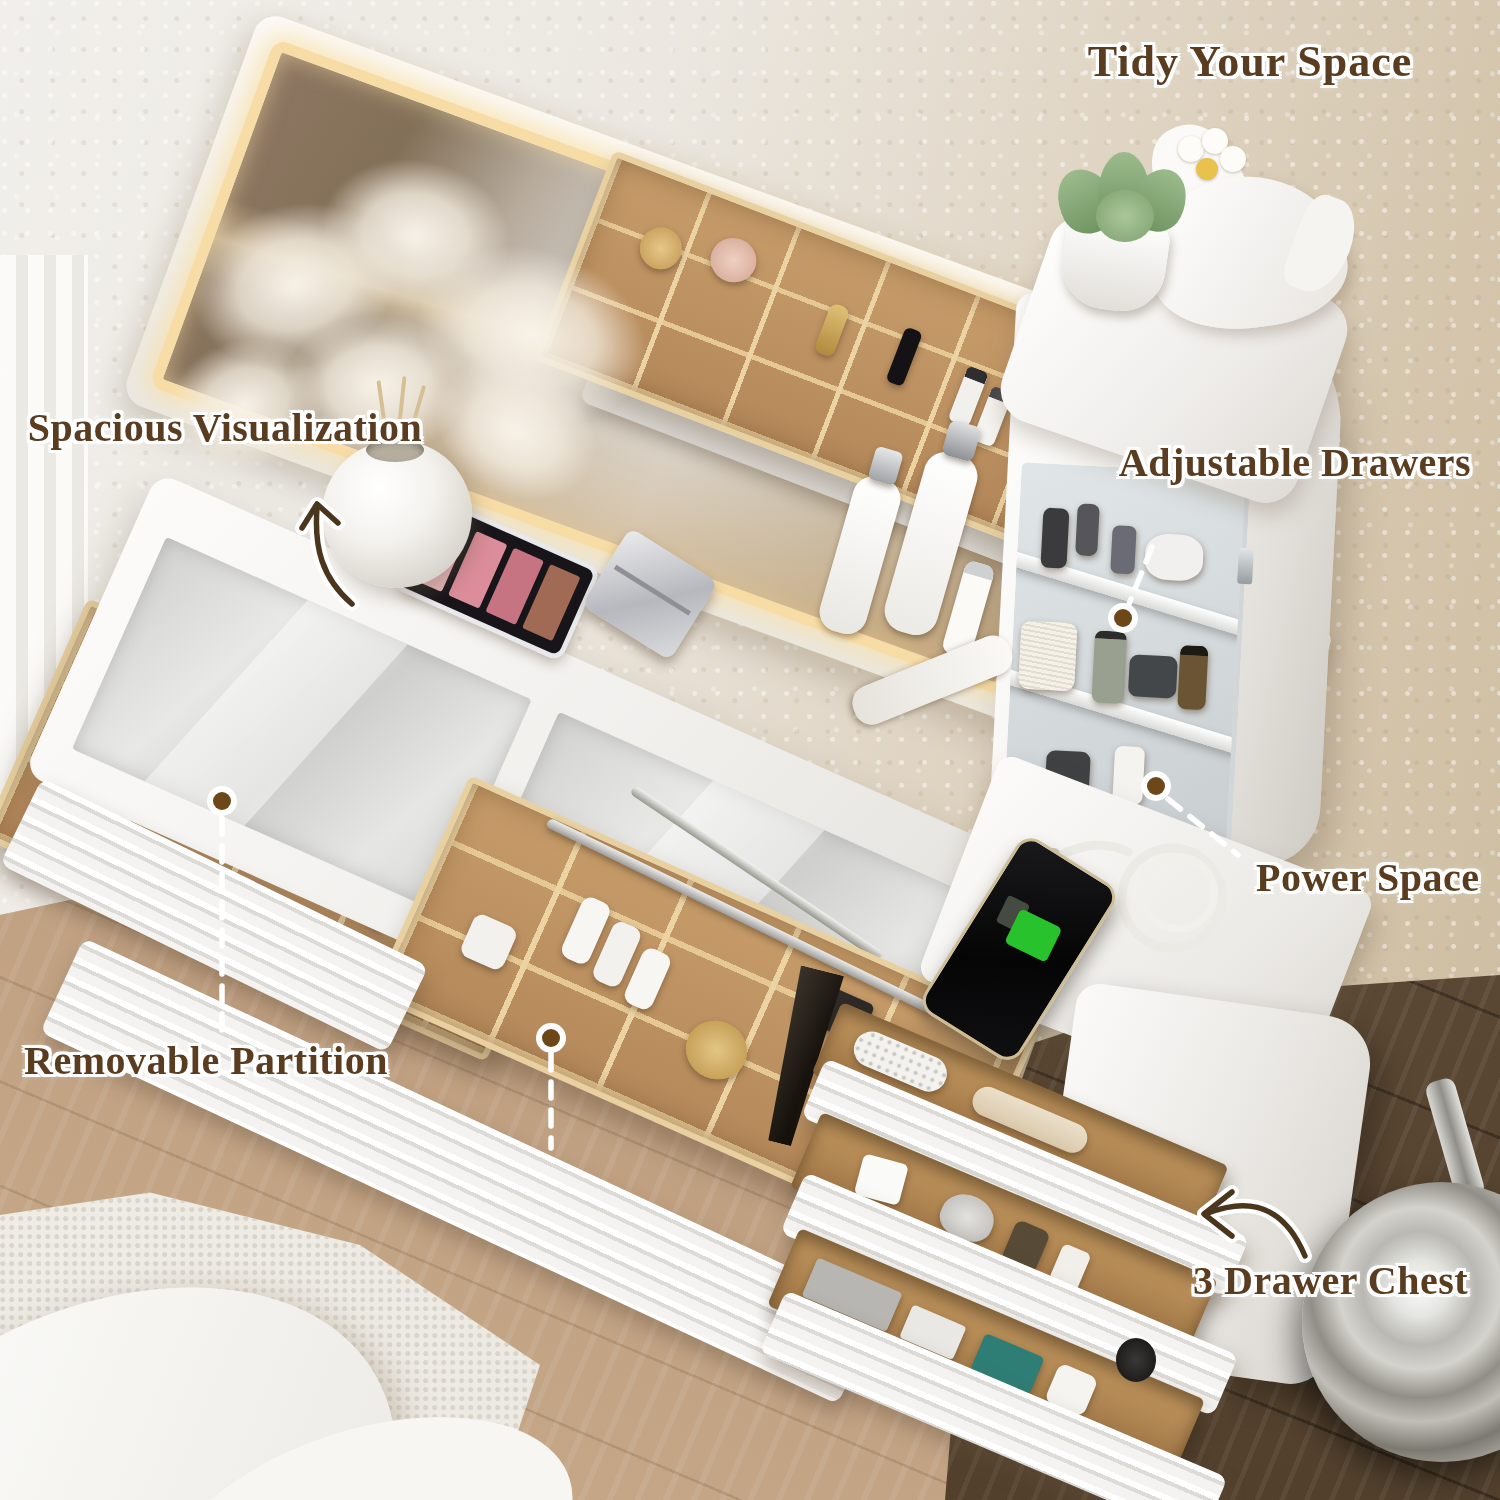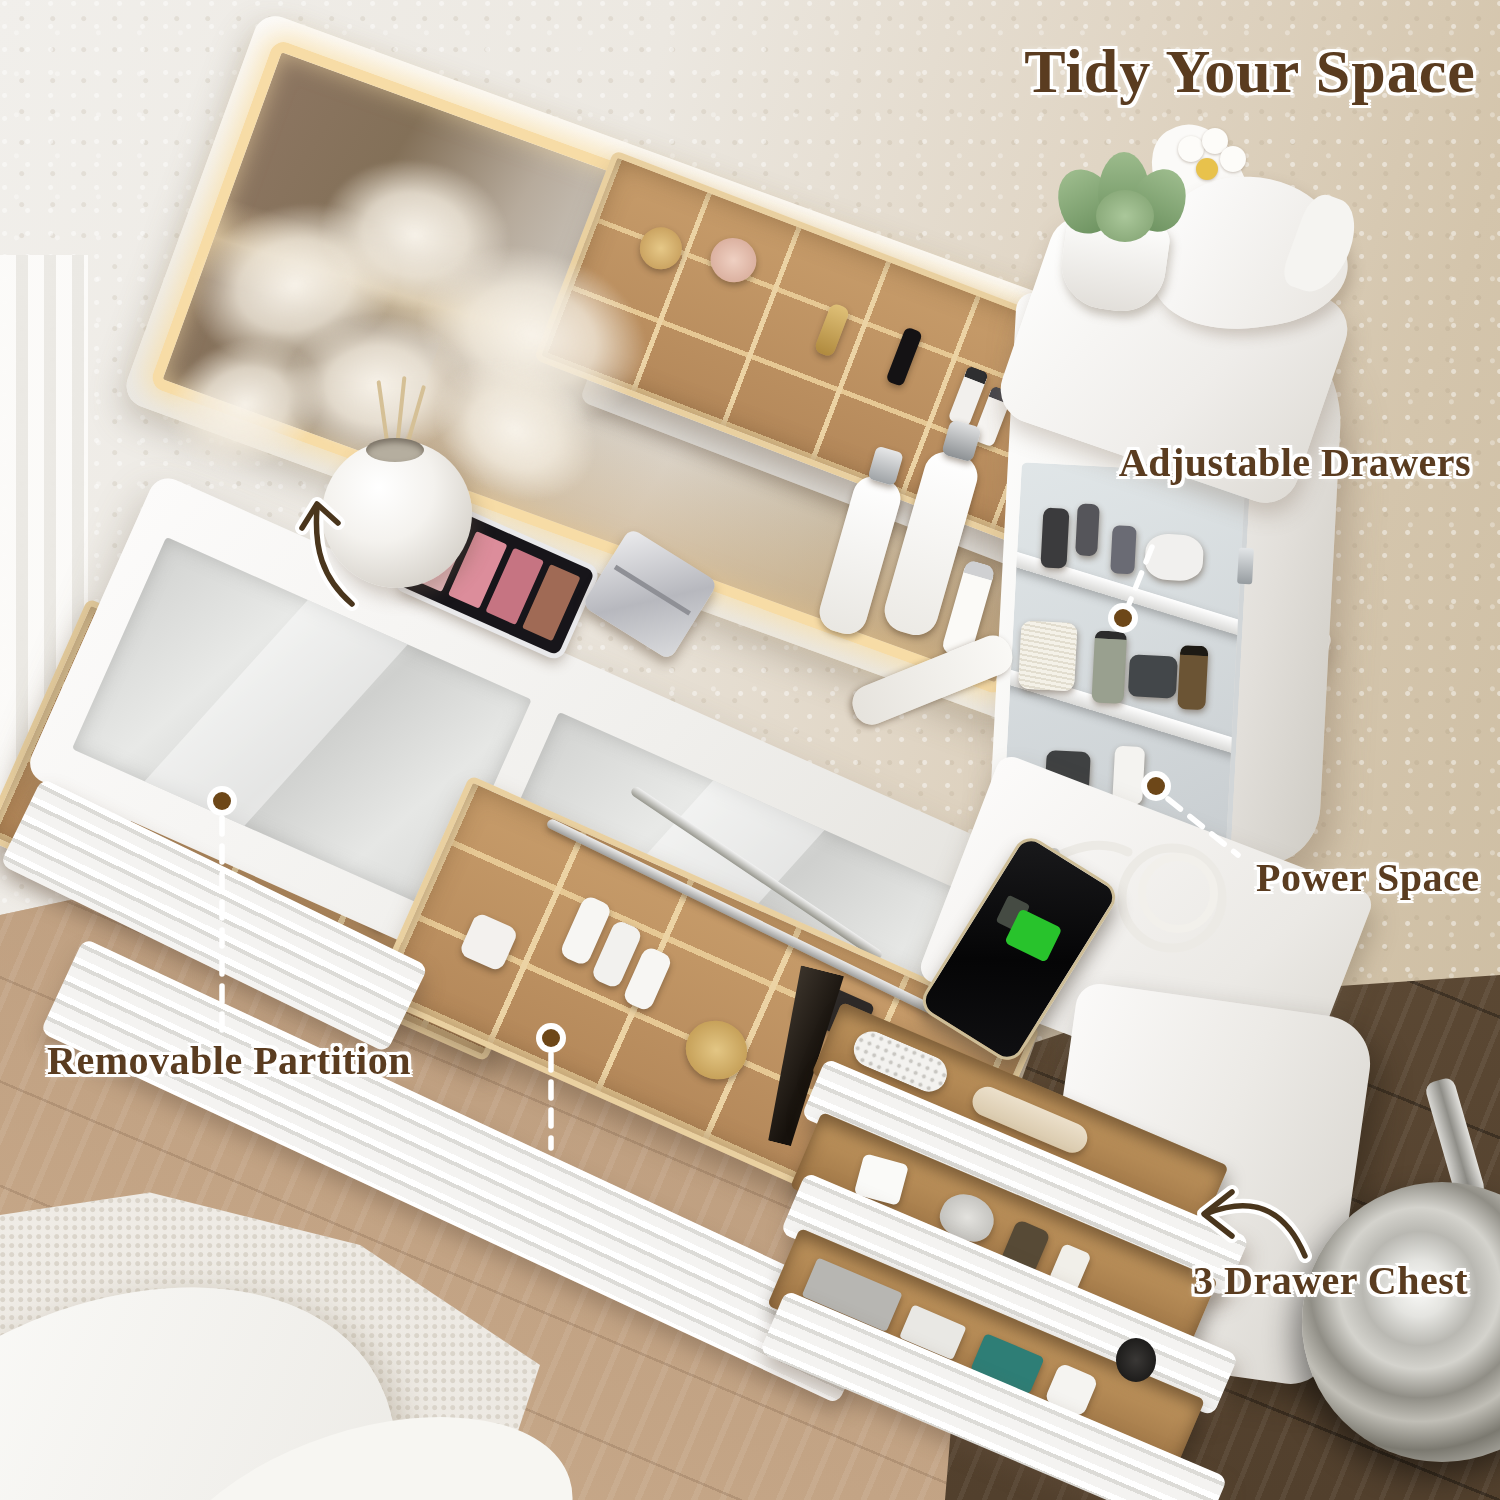--- a/index.html
+++ b/index.html
@@ -166,21 +166,21 @@
 
   
   .prop{position:absolute;box-shadow:1px 3px 6px rgba(70,50,30,.45);}
 
   
   .lbl{position:absolute;color:#5a3c20;font-weight:700;font-size:40px;line-height:1.16;
     white-space:nowrap;z-index:50;letter-spacing:.5px;text-align:center;
     text-shadow:-3px -3px 0 #fff,0 -3px 0 #fff,3px -3px 0 #fff,-3px 0 0 #fff,3px 0 0 #fff,
       -3px 3px 0 #fff,0 3px 0 #fff,3px 3px 0 #fff,-2px -2px 0 #fff,2px 2px 0 #fff,
       2px -2px 0 #fff,-2px 2px 0 #fff,0 0 7px rgba(255,255,255,.95);}
-  .title{font-size:62px;letter-spacing:1px;}
+  .title{font-size:44px;letter-spacing:1px;}
   svg.layer{position:absolute;inset:0;width:1500px;height:1500px;pointer-events:none;}
   #anno{z-index:45;}
 </style>
 </head>
 <body>
 
 <div id="stage">
 
   <div class="abs wall"></div>
   <div class="abs curtain"></div>
@@ -374,26 +374,27 @@
       <path d="M1305 1256 C1285 1208 1252 1196 1208 1213" stroke="#ffffff" stroke-width="14"></path>
       <path d="M1232 1192 L1204 1214 L1232 1236" stroke="#ffffff" stroke-width="14"></path>
       <path d="M1305 1256 C1285 1208 1252 1196 1208 1213" stroke="#4a361d" stroke-width="5.5"></path>
       <path d="M1232 1192 L1204 1214 L1232 1236" stroke="#4a361d" stroke-width="5.5"></path>
     </g>
   </svg>
 
   <div class="lbl title" style="left:1250px;top:36px;transform:translateX(-50%);">Tidy Your Space</div>
 
   <div class="lbl" style="left:225px;top:405px;transform:translateX(-50%);">
+    <div>Spacious Visualization</div>
   </div>
 
   <div class="lbl" style="left:1295px;top:440px;transform:translateX(-50%);">
     <div>Adjustable Drawers</div>
   </div>
 
   <div class="lbl" style="left:1256px;top:855px;">Power Space</div>
 
-  <div class="lbl" style="left:229px;top:1038px;transform:translateX(-50%);">Removable Partition</div>
+  <div class="lbl" style="left:206px;top:1038px;transform:translateX(-50%);">Removable Partition</div>
 
 
   <div class="lbl" style="left:1193px;top:1258px;">3 Drawer Chest</div>
 
 </div>
 
 </body></html>

